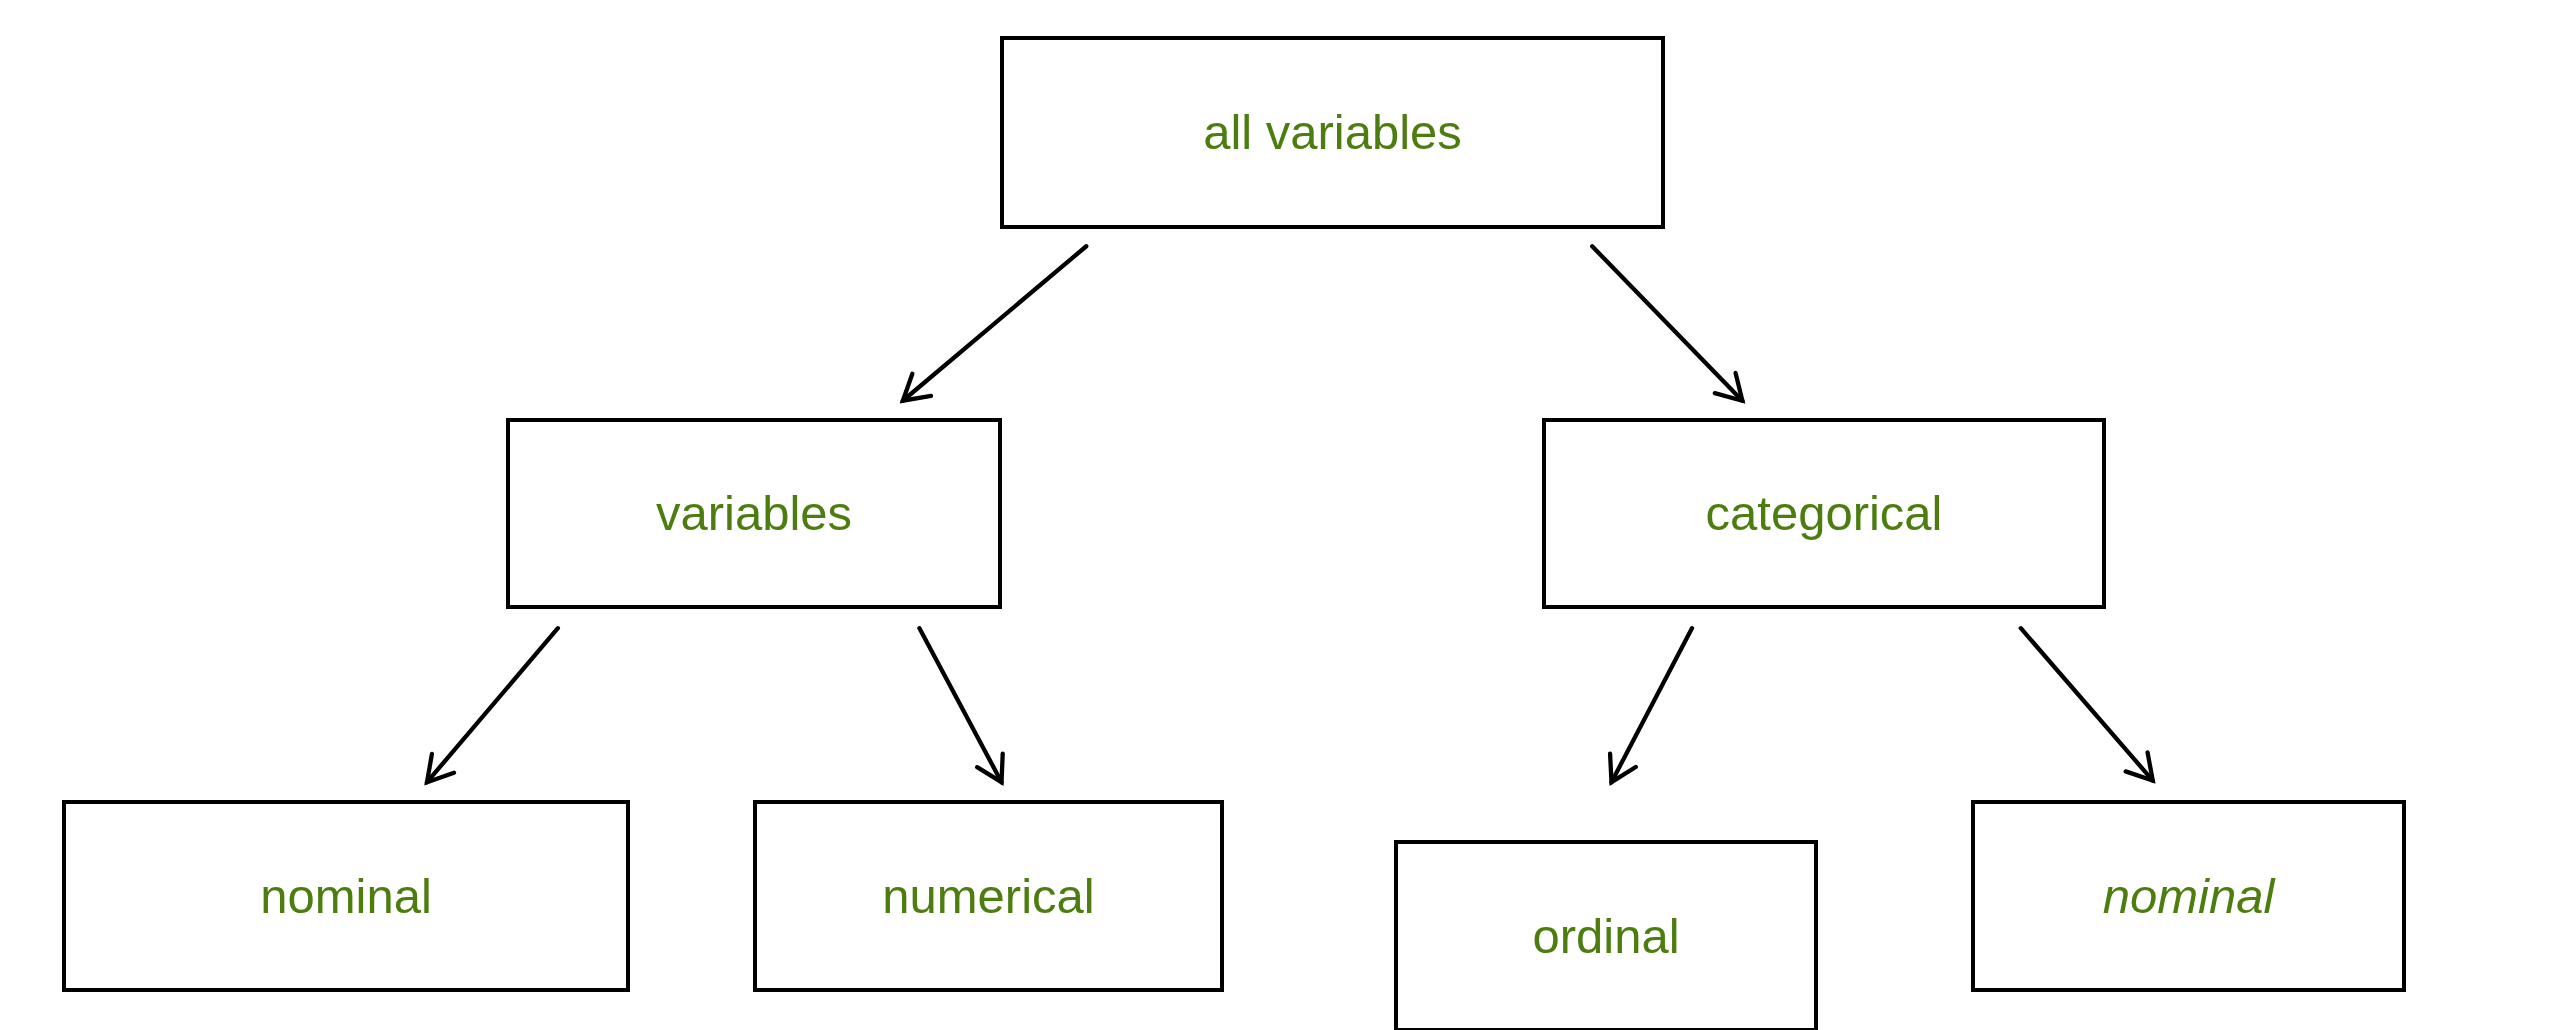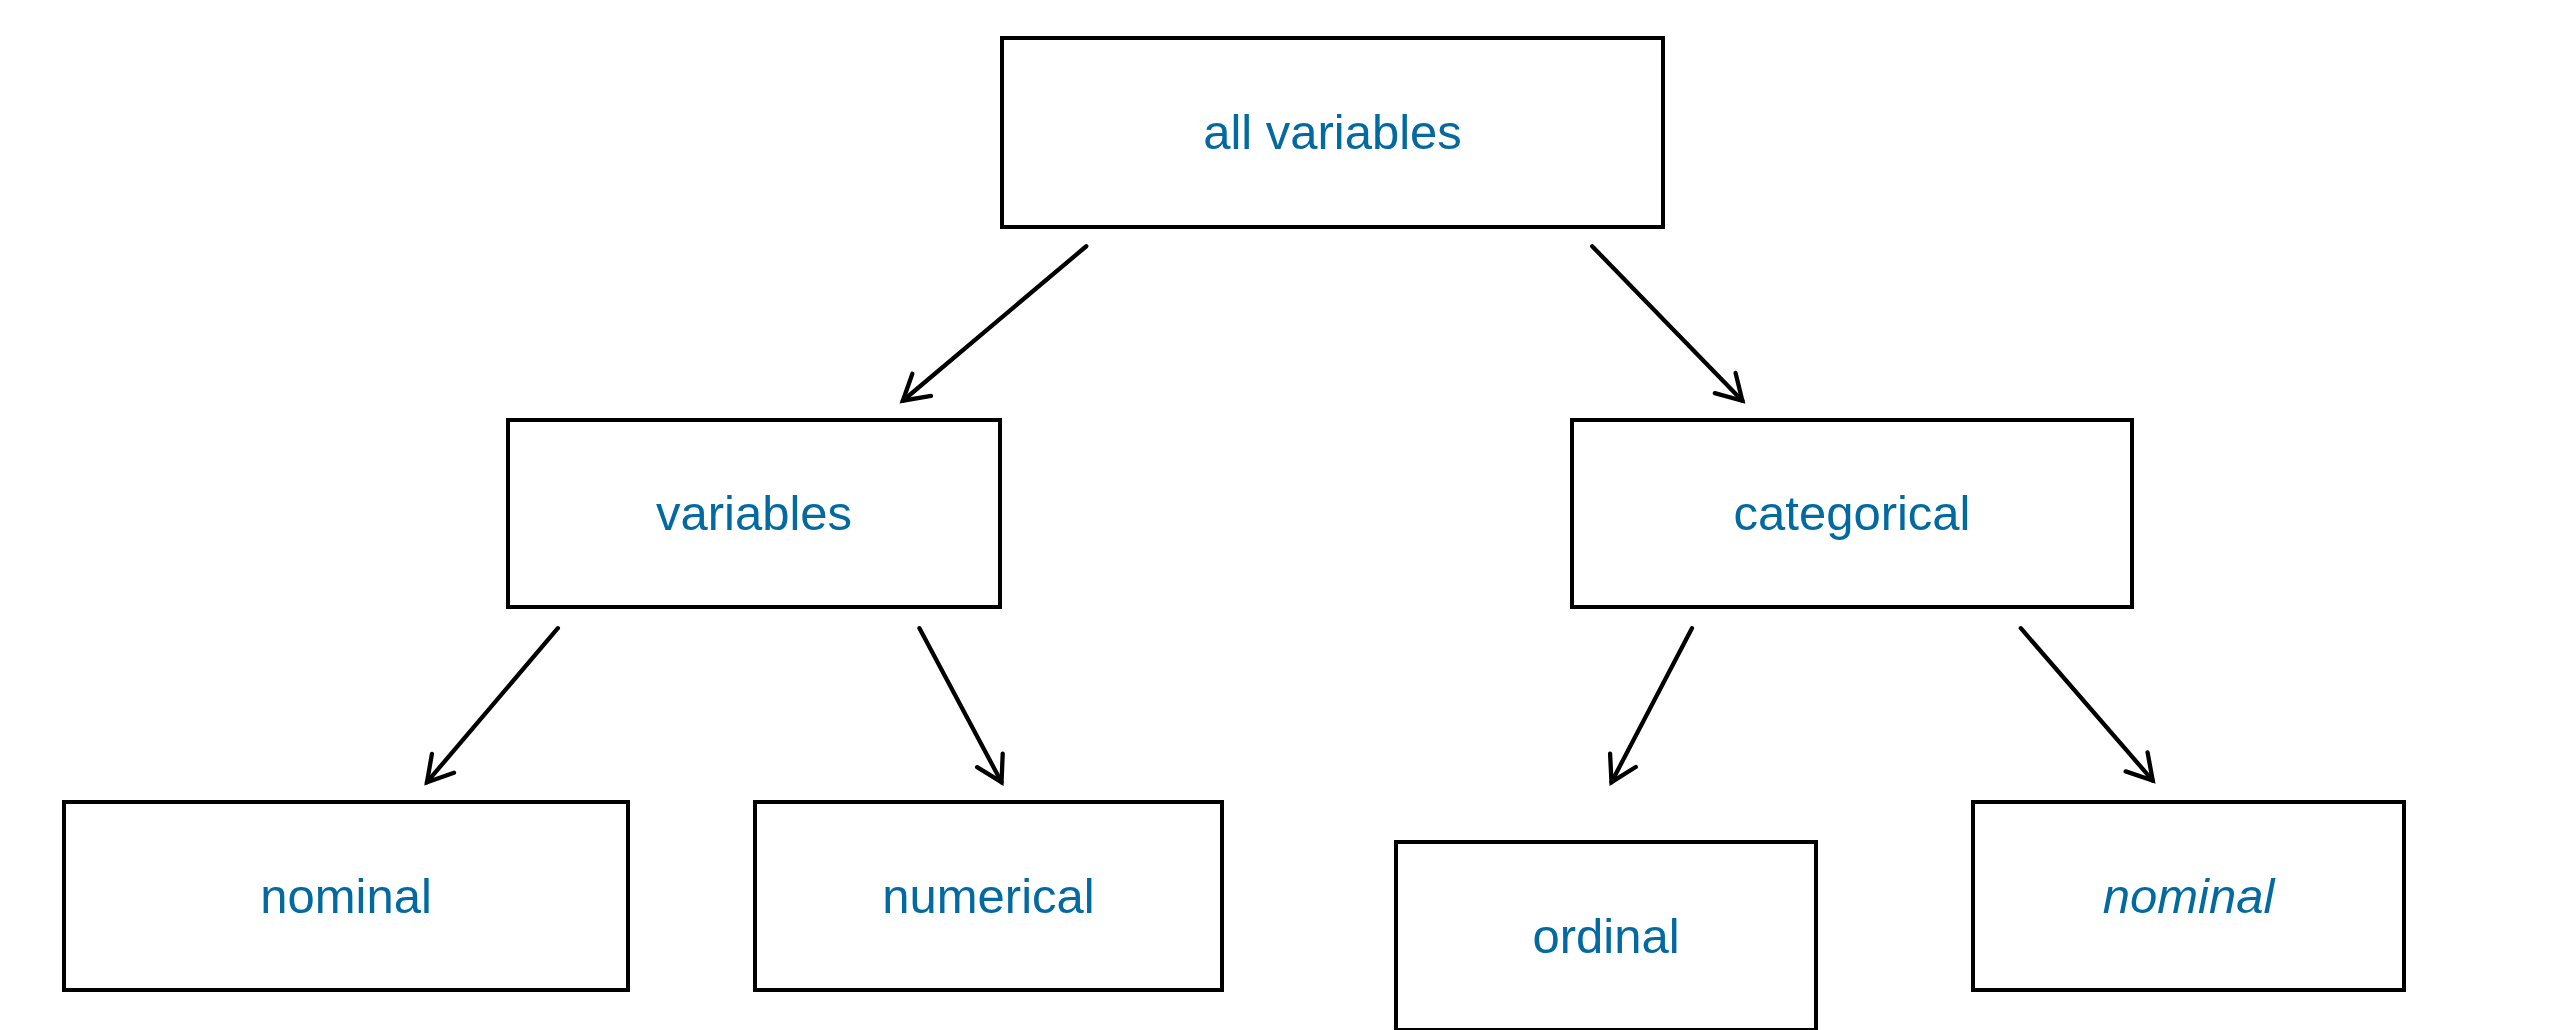--- a/index.html
+++ b/index.html
@@ -25,26 +25,26 @@
   .node {
     position: absolute;
     box-sizing: border-box;
     background: #ffffff;
     border: 4.3px solid #000000;
     display: flex;
     align-items: center;
     justify-content: center;
     font-size: 49px;
     line-height: 1;
-    color: #0369a1;
+    color: #4d7c0f;
     white-space: nowrap;
   }
   #node-all-variables { left: 1000px; top:   36px; width: 665px; height: 193px; }
   #node-numerical     { left:  506px; top:  418px; width:  496px; height: 191px; }
-  #node-categorical   { left: 1542px; top:  418px; width: 564px; height: 191px; margin-left: 28px; }
+  #node-categorical   { left: 1542px; top:  418px; width: 564px; height: 191px; }
   #node-discrete      { left:  62px; top: 800px; width: 568px; height: 192px; }
   #node-continuous    { left: 753px; top: 800px; width:  471px; height: 192px; }
   #node-ordinal       { left: 1394px; top: 840px; width:  424px; height: 192px; }
   #node-nominal       { left: 1971px; top: 800px; width:  435px; height: 192px; font-style: italic; }
   .edge {
     stroke: #000000;
     stroke-width: 8;
     stroke-linecap: round;
     fill: none;
   }

